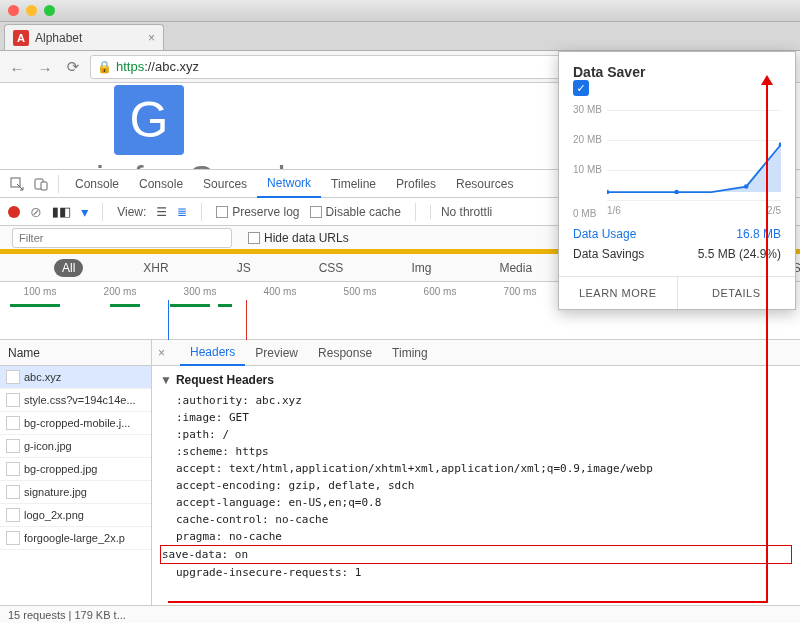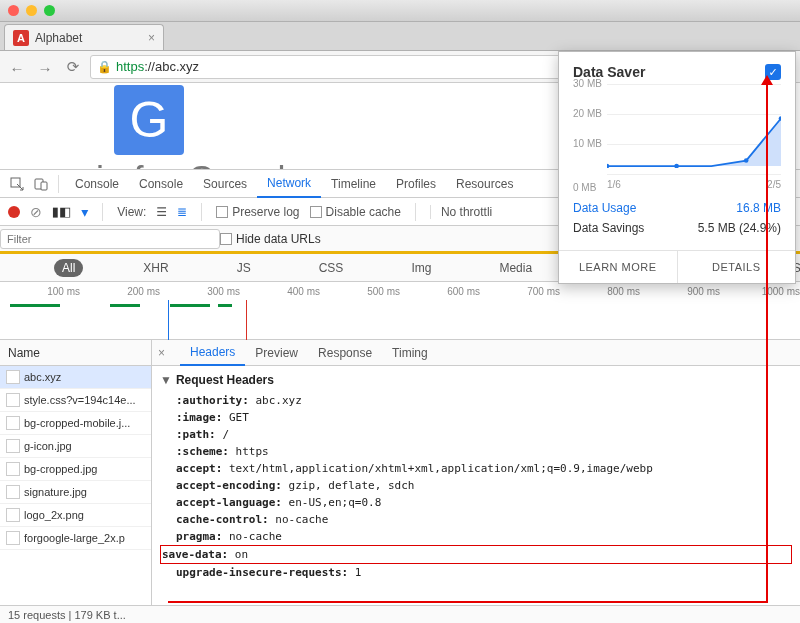--- a/index.html
+++ b/index.html
@@ -35,53 +35,53 @@
   .dt-tab.active{color:#1a73e8; border-bottom:2px solid #1a73e8; height:28px;}
   .dt-more{margin-left:auto;}
   .dt-toolbar{height:28px;border-bottom:1px solid #ccc;display:flex;align-items:center;padding:0 8px;gap:10px;font-size:12px;color:#555;}
   .rec{width:12px;height:12px;background:#d93025;border-radius:50%;}
   .ban{color:#888;font-size:14px;}
   .cam{font-size:13px;color:#333;}
   .funnel{color:#1a73e8;font-size:14px;}
   .opt{display:flex;align-items:center;gap:4px;}
   .cb{width:12px;height:12px;border:1px solid #999;background:#fff;}
   .throttle{border-left:1px solid #ddd;padding-left:10px;}
-  .dt-filterbar{height:28px;border-bottom:3px solid #eab308;display:flex;align-items:center;padding:0 0;gap:0;background:#fafafa;}
+  .dt-filterbar{height:28px;border-bottom:5px solid #eab308;display:flex;align-items:center;padding:0 12px;gap:16px;background:#fafafa;}
   .filter-input{width:220px;height:20px;border:1px solid #ccc;border-radius:3px;padding:0 6px;font-size:11px;color:#888;}
   .dt-typebar{height:28px;border-bottom:1px solid #ccc;display:flex;align-items:center;padding:0 6px;gap:4px;background:#fafafa;font-size:12px;}
   .type-pill{padding:2px 8px;border-radius:10px;color:#555;margin-left:48px;}
   .type-pill.active{background:#666;color:#fff;}
   .timeline{height:58px;border-bottom:1px solid #ccc;position:relative;background:#fff;}
   .tl-ticks{display:flex;height:18px;align-items:center;color:#888;font-size:10px;}
-  .tl-tick{flex:1;text-align:right;}
+  .tl-tick{flex:1;text-align:center;}
   .tl-graph{position:relative;height:40px;}
   .tl-bar{position:absolute;height:3px;top:4px;}
   .tl-vline{position:absolute;top:0;bottom:0;width:1px;}
   .netgrid{display:flex;position:absolute;top:170px;left:0;right:0;bottom:18px;}
   .filelist{width:152px;border-right:1px solid #ccc;display:flex;flex-direction:column;}
   .fl-head{height:26px;border-bottom:1px solid #ccc;display:flex;align-items:center;padding:0 8px;font-size:12px;color:#333;background:#fafafa;}
   .fl-row{height:23px;display:flex;align-items:center;padding:0 6px;font-size:11px;color:#333;border-bottom:1px solid #f0f0f0;gap:4px;white-space:nowrap;overflow:hidden;}
   .fl-row.sel{background:#dbe8ff;}
   .fl-ic{width:14px;height:14px;border:1px solid #ccc;background:#fff;font-size:9px;display:flex;align-items:center;justify-content:center;color:#888;}
   .detail{flex:1;display:flex;flex-direction:column;}
   .det-tabs{height:26px;border-bottom:1px solid #ccc;display:flex;align-items:center;padding:0 6px;gap:4px;font-size:12px;background:#fafafa;}
   .det-close{width:18px;color:#888;}
   .det-tab{padding:0 10px;height:26px;display:flex;align-items:center;color:#555;}
   .det-tab.active{color:#1a73e8;border-bottom:2px solid #1a73e8;}
   .det-body{flex:1;overflow:hidden;padding:6px 8px;font-family:Menlo,Consolas,monospace;font-size:11px;line-height:17px;color:#222;}
   .sect{color:#222;font-weight:bold;font-family:-apple-system,Arial;font-size:12px;margin-bottom:3px;}
   .tri{display:inline-block;transform:rotate(0);margin-right:4px;color:#666;}
   .hdr-line{padding-left:16px;}
-  .hk{font-weight:bold;}
+  .hk{font-weight:normal;}
   .hl{border:1px solid #d00;padding:0 1px;}
   .statusbar{position:absolute;left:0;right:0;bottom:0;height:18px;border-top:1px solid #ccc;background:#fafafa;display:flex;align-items:center;padding:0 8px;font-size:11px;color:#555;}
   
   .popup{position:absolute;top:51px;right:4px;width:238px;background:#fff;border:1px solid #bbb;box-shadow:0 4px 14px rgba(0,0,0,.25);z-index:30;font-size:12px;}
   .pop-body{padding:12px 14px 10px;}
-  .pop-head{display:flex;}
+  .pop-head{display:flex;margin-bottom:10px;flex-direction:column;}
   .pop-title{font-size:14px;font-weight:600;color:#333;flex:1;}
   .pop-check{width:16px;height:16px;background:#1a73e8;border-radius:3px;display:flex;align-items:center;justify-content:center;color:#fff;font-size:11px;}
   .pop-chart{height:110px;position:relative;margin-bottom:8px;}
   .yl{position:absolute;left:0;font-size:10px;color:#999;}
   .gl{position:absolute;left:34px;right:0;height:1px;background:#eee;}
   .chart-svg{position:absolute;left:34px;right:0;top:0;bottom:14px;}
   .xl{position:absolute;bottom:0;font-size:10px;color:#999;}
   .pop-stats{font-size:12px;margin:8px 0 2px;}
   .pop-row{display:flex;justify-content:space-between;padding:3px 0;}
   .blue{color:#1a73e8;font-weight:500;}

